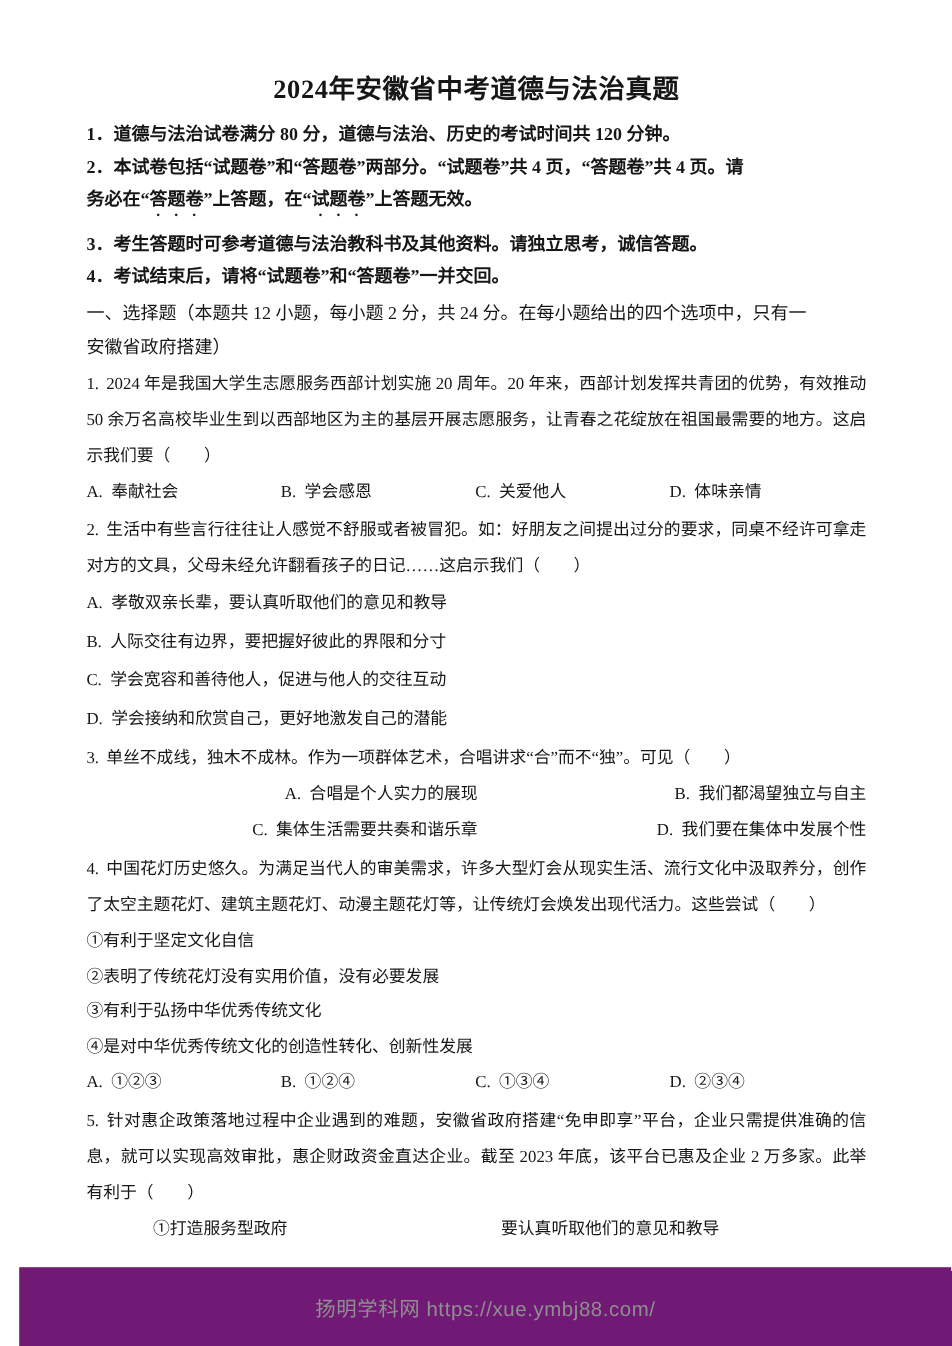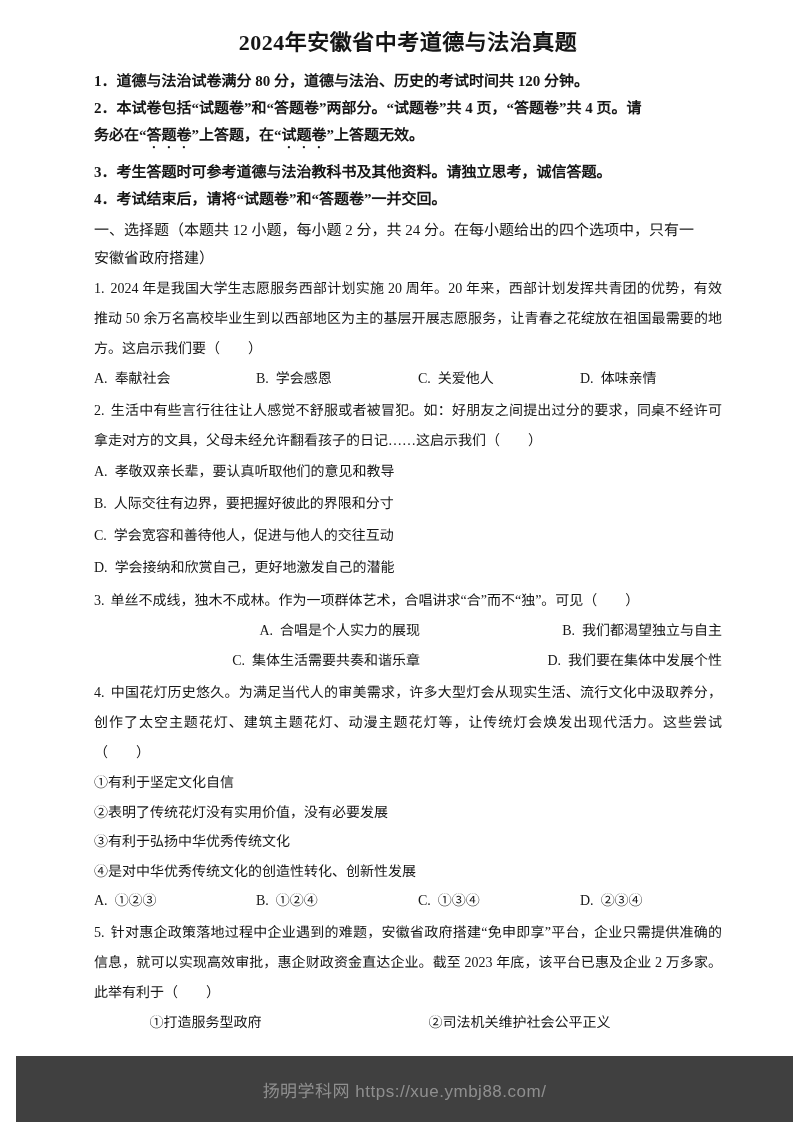--- a/index.html
+++ b/index.html
@@ -5,21 +5,21 @@
   html,body { margin:0; padding:0; background:#ffffff; }
   .page {
     position:relative;
     width:793px; height:1122px;
     margin:0 auto;
     background:#ffffff;
     overflow:hidden;
     font-family:"Liberation Serif","DejaVu Serif",serif;
     color:#161616;
   }
-  .content { padding:28px 71px 0 72px;margin-left:22px; }
+  .content { padding:60px 71px 0 72px; }
 
   .title {
     margin:0 0 10px 0;
     font-size:22px; line-height:30px;
     font-weight:700; text-align:center;
     letter-spacing:0.5px;
   }
 
   .notice {
     margin:0; font-size:15px; font-weight:700;
@@ -50,21 +50,21 @@
   .opt-row { display:grid; font-size:14px; line-height:30px; }
   .cols4 { grid-template-columns:162px 162px 162px 1fr; }
   .cols2 { grid-template-columns:326px 1fr;text-align:right; }
   .pair  { grid-template-columns:223px 1fr;text-align:center; }
 
   .opt-line { margin:0; font-size:14px; line-height:32px; }
   .sub-line { margin:0; font-size:14px; line-height:29.5px; }
 
   .footer-bar {
     position:absolute; left:16px; right:0; bottom:0;
-    height:66px; background:#404040;
+    height:66px; background:#701a75;
     display:flex; align-items:center; justify-content:center;
   }
   .footer-text {
     font-family:"Liberation Sans","DejaVu Sans",sans-serif;
     font-size:17px; color:#8f8f8f; letter-spacing:0.5px;
   }
 </style>
 </head>
 <body>
 
@@ -127,21 +127,21 @@
         <span><span class="opt-label">B.</span><span>①②④</span></span>
         <span><span class="opt-label">C.</span><span>①③④</span></span>
         <span><span class="opt-label">D.</span><span>②③④</span></span>
       </div>
     </div>
 
     <div class="question">
       <p class="stem"><span class="q-num">5.</span><span>针对惠企政策落地过程中企业遇到的难题，安徽省政府搭建“免申即享”平台，企业只需提供准确的信息，就可以实现高效审批，惠企财政资金直达企业。截至 2023 年底，该平台已惠及企业 2 万多家。此举有利于（　　）</span></p>
       <div class="opt-row pair">
         <span>①打造服务型政府</span>
-        <span>②司法机关维护社会公平正义</span>
+        <span>要认真听取他们的意见和教导</span>
       </div>
     </div>
 
   </div>
 
   <div class="footer-bar">
     <span class="footer-text">扬明学科网 https://xue.ymbj88.com/</span>
   </div>
 </div>
 

